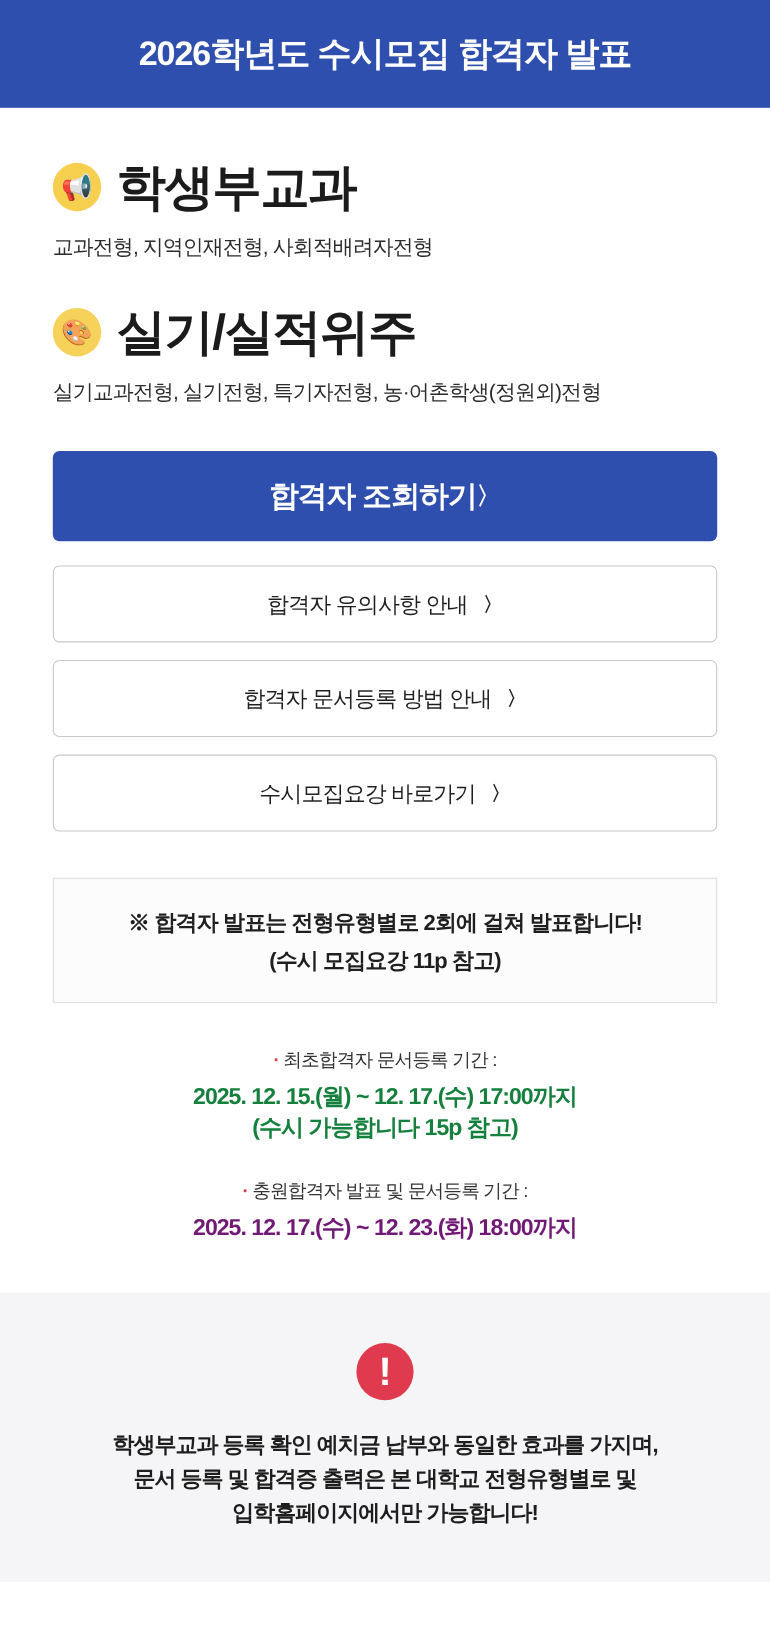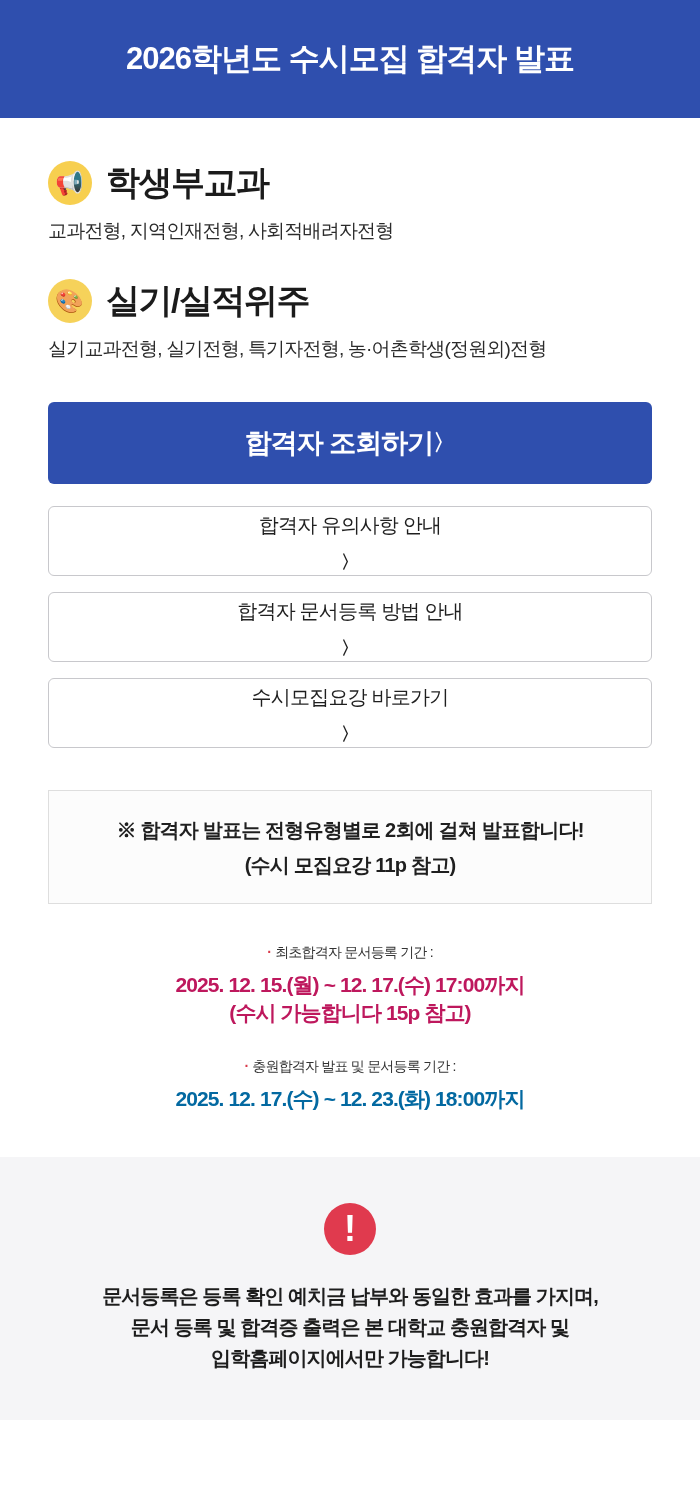--- a/index.html
+++ b/index.html
@@ -18,21 +18,21 @@
   .page {
     position: relative;
     width: 700px;
     height: 1501px;
     background: #ffffff;
     box-sizing: border-box;
   }
 
   
   .header {
-    height: 118px;
+    height: 98px;
     background: #2f4fae;
     display: flex;
     align-items: center;
     justify-content: center;
   }
   .header-title {
     color: #ffffff;
     font-size: 31px;
     font-weight: bold;
     letter-spacing: -1px;
@@ -68,21 +68,21 @@
     justify-content: center;
     font-size: 23px;
     line-height: 1;
     flex: 0 0 auto;
   }
   .emoji-badge.palette {
     background: #f6d25a;
   }
 
   .section-title {
-    font-size: 34px;
+    font-size: 45px;
     font-weight: bold;
     color: #1b1b1b;
     letter-spacing: -1.5px;
   }
 
   .section-sub {
     margin-top: 12px;
     font-size: 19px;
     color: #2b2b2b;
     letter-spacing: -0.8px;
@@ -123,21 +123,20 @@
   .link-row {
     height: 68px;
     border: 1px solid #c8c8cc;
     border-radius: 6px;
     background: #ffffff;
     display: flex;
     align-items: center;
     justify-content: center;
     gap: 14px;
     cursor: pointer;
-    flex-direction: column;
   }
   .link-label {
     font-size: 20px;
     color: #1f1f1f;
     font-weight: 500;
     letter-spacing: -0.8px;
   }
   .link-row .chev {
     font-size: 18px;
     font-weight: bold;
@@ -169,43 +168,43 @@
 
   
   .schedule {
     margin-top: 40px;
     text-align: center;
   }
   .sched-group + .sched-group {
     margin-top: 30px;
   }
   .sched-head {
-    font-size: 14px;
+    font-size: 17px;
     color: #333333;
     letter-spacing: -0.8px;
     font-weight: 500;
   }
   .sched-head .dot {
     color: #d93a4a;
     font-weight: bold;
     margin-right: 4px;
   }
   .sched-value {
     margin-top: 9px;
     font-size: 21px;
     font-weight: bold;
     letter-spacing: -0.9px;
     line-height: 1.35;
   }
   .sched-value.red {
-    color: #be185d;
+    color: #15803d;
     text-align: center;
   }
   .sched-value.dark {
-    color: #0369a1;
+    color: #701a75;
   }
 
   
   .footer {
     margin-top: 44px;
     background: #f5f5f7;
     height: 263px;
     display: flex;
     flex-direction: column;
     align-items: center;
@@ -306,19 +305,19 @@
           <div>2025. 12. 17.(수) ~ 12. 23.(화) 18:00까지</div>
         </div>
       </div>
     </div>
 
   </div>
 
   <div class="footer">
     <div class="warn-icon">!</div>
     <div class="footer-text">
-      <div>문서등록은 등록 확인 예치금 납부와 동일한 효과를 가지며,</div>
-      <div>문서 등록 및 합격증 출력은 본 대학교 충원합격자 및</div>
+      <div>학생부교과 등록 확인 예치금 납부와 동일한 효과를 가지며,</div>
+      <div>문서 등록 및 합격증 출력은 본 대학교 전형유형별로 및</div>
       <div>입학홈페이지에서만 가능합니다!</div>
     </div>
   </div>
 
 </div>
 
 </body></html>

